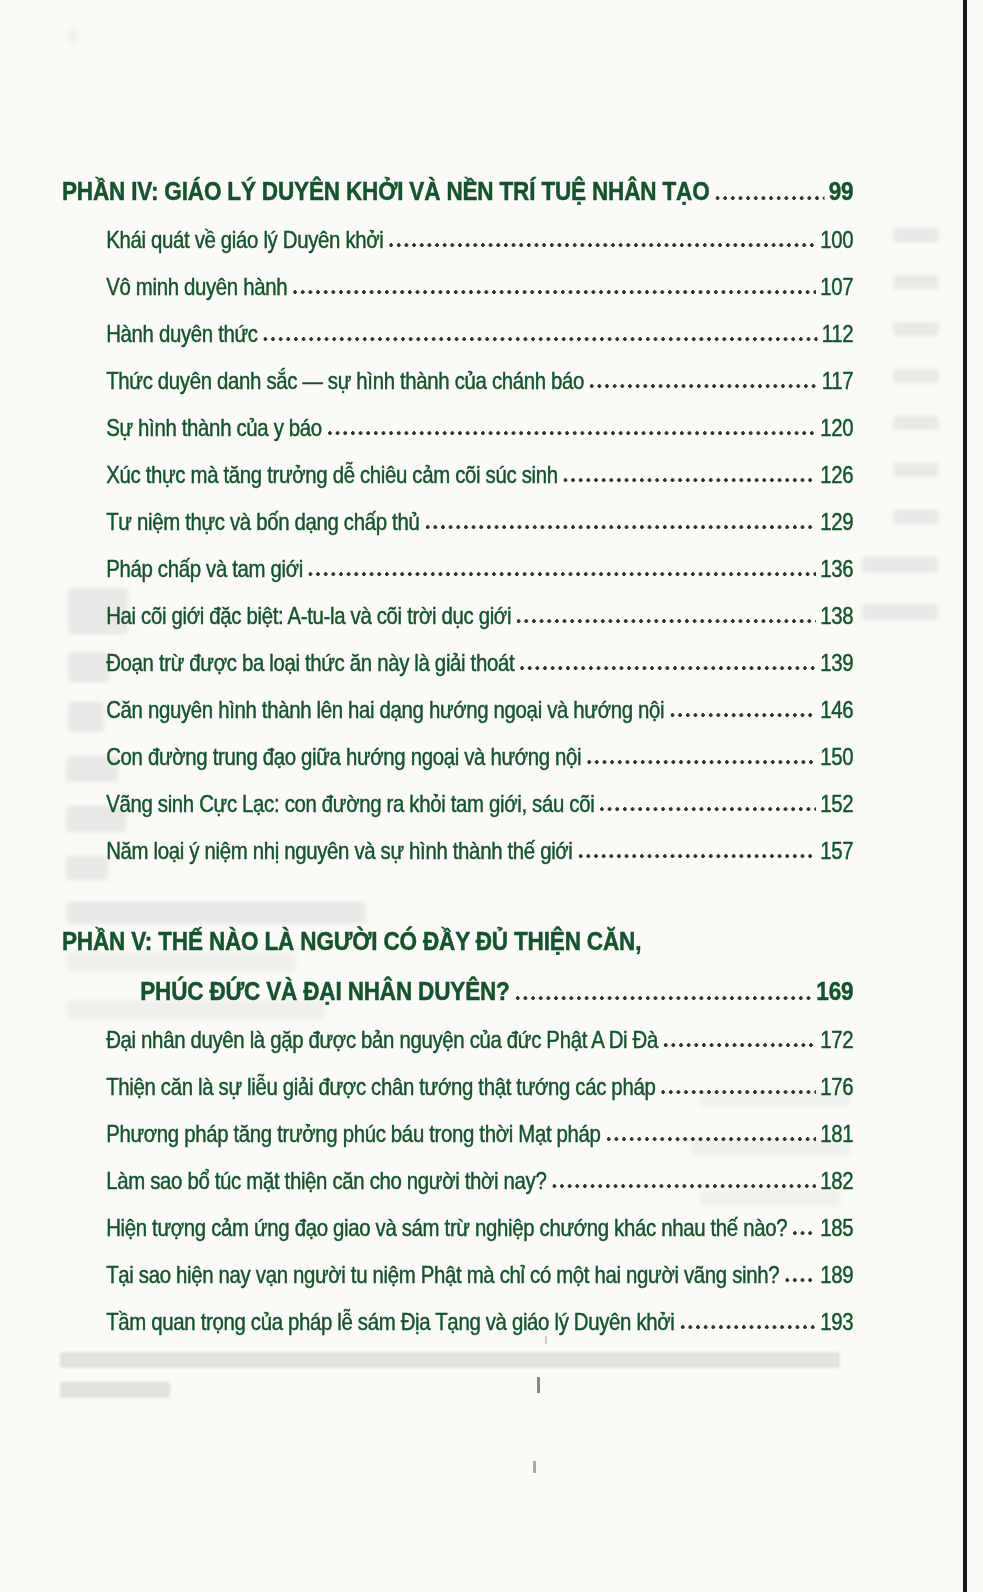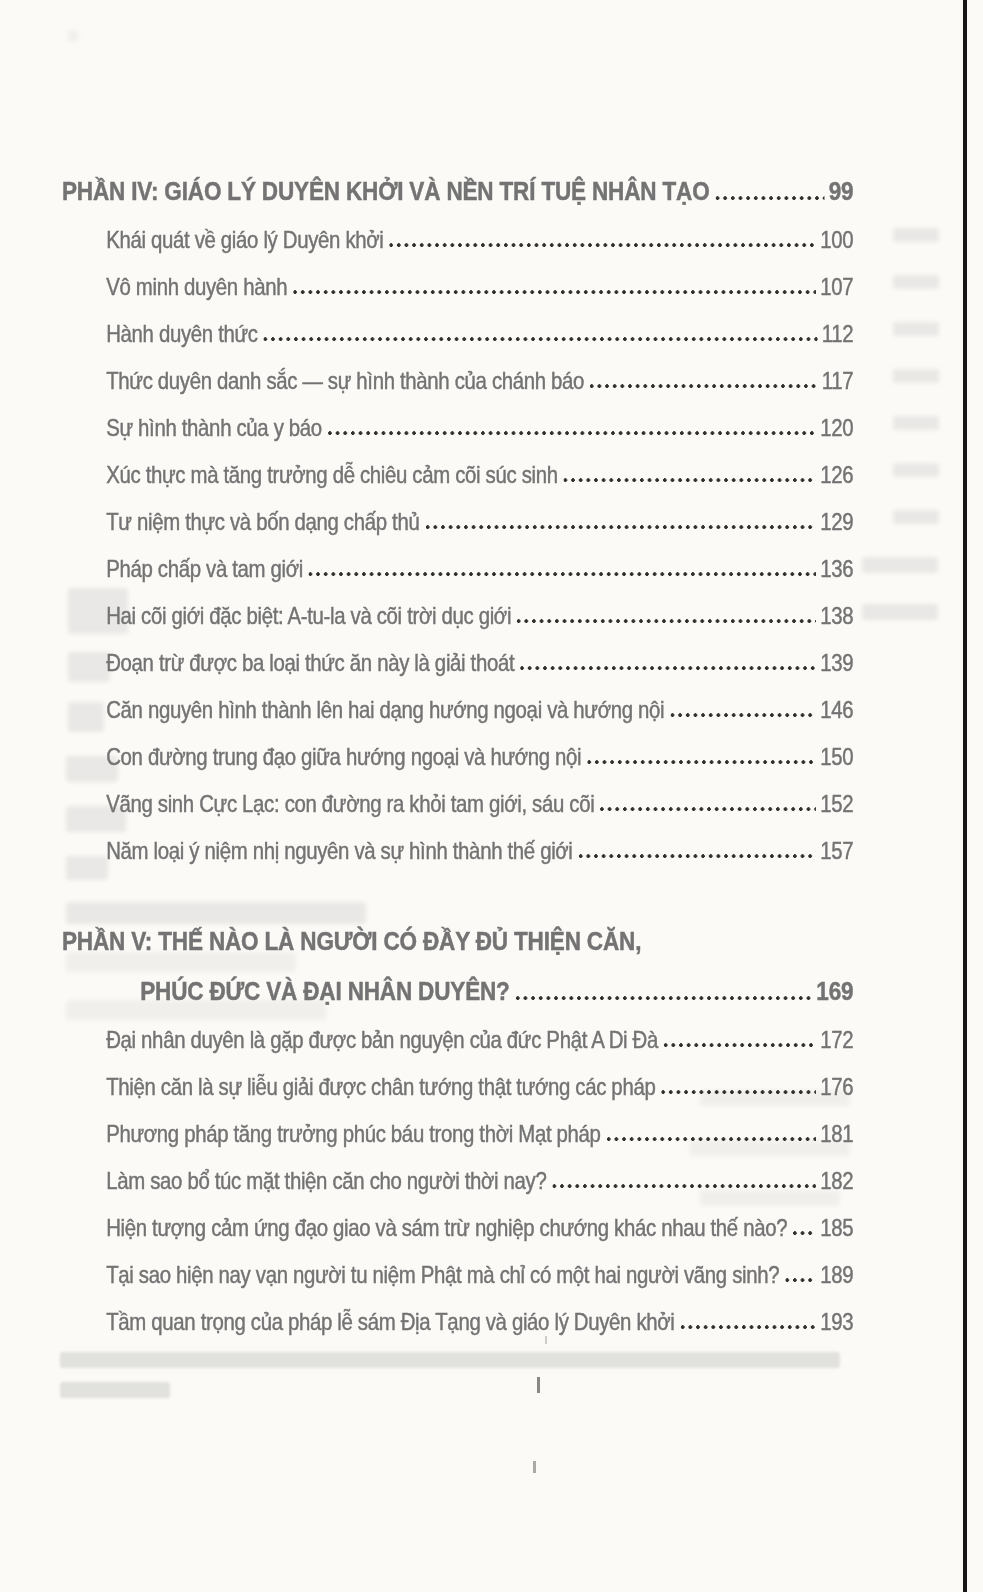--- a/index.html
+++ b/index.html
@@ -6,21 +6,21 @@
   * { box-sizing: border-box; }
   html, body { margin: 0; padding: 0; }
   body { background: #e9e9e7; }
 
   .page {
     position: relative;
     width: 983px;
     height: 1592px;
     background: #fbfaf7;
     overflow: hidden;
-    color: #737373;
+    color: #14532d;
     font-family: "Liberation Sans", "DejaVu Sans", sans-serif;
   }
 
   
   .toc {
     position: absolute;
     left: 62px;
     top: 166px;
     width: 931px;
     transform: scaleX(0.85);

